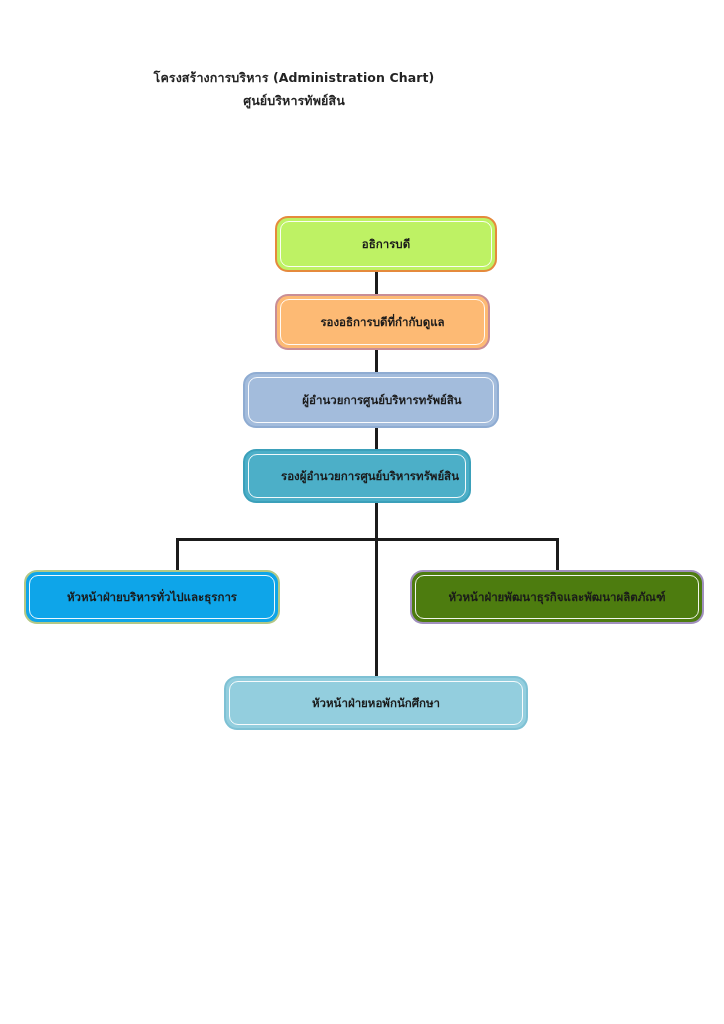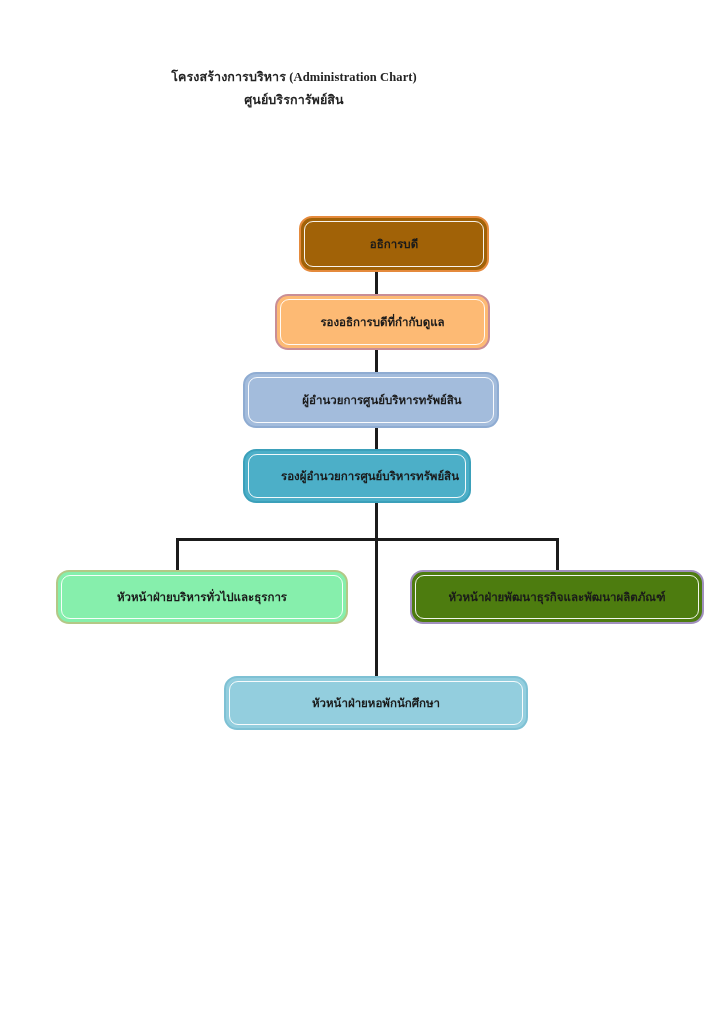--- a/index.html
+++ b/index.html
@@ -17,21 +17,20 @@
     color: #1a1a1a;
   }
 
   
   #chart-heading {
     position: absolute;
     left: 0;
     top: 66px;
     width: 588px;
     text-align: center;
-    font-family: Liberation Serif, serif;
   }
   #chart-heading .title-line {
     display: block;
     font-size: 12.5px;
     font-weight: 700;
     letter-spacing: 0.1px;
     line-height: 23px;
     color: #232323;
   }
 
@@ -85,46 +84,46 @@
     text-align: center;
     color: #1a1a1a;
     white-space: nowrap;
   }
 </style>
 </head>
 <body>
 
 <div id="chart-heading">
   <span class="title-line">โครงสร้างการบริหาร (Administration Chart)</span>
-  <span class="title-line">ศูนย์บริรการัพย์สิน</span>
+  <span class="title-line">ศูนย์บริหารทัพย์สิน</span>
 </div>
 
 <div id="org-canvas">
 
 <div class="connector v" style="left: 375px; top: 272px; height: 22px;"></div>
     <div class="connector v" style="left: 375px; top: 350px; height: 22px;"></div>
     <div class="connector v" style="left: 375px; top: 428px; height: 21px;"></div>
     <div class="connector v" style="left: 375px; top: 503px; height: 173px;"></div>
     <div class="connector v" style="left: 375px; top: 503px; height: 173px;"></div>
     <div class="connector h" style="left: 176px; top: 538px; width: 383px;"></div>
     <div class="connector v" style="left: 176px; top: 538px; height: 32px;"></div>
     <div class="connector v" style="left: 556px; top: 538px; height: 32px;"></div>
-    <div class="node" style="left: 275px; top: 216px; width: 190px; height: 56px; background: #a16207; border-color: rgb(229, 138, 60); margin-left: 24px;">
+    <div class="node" style="left: 275px; top: 216px; width: 222px; height: 56px; background: #bef264; border-color: rgb(229, 138, 60);">
       <span class="node-label">อธิการบดี</span>
     </div>
     <div class="node" style="left: 275px; top: 294px; width: 215px; height: 56px; background: #fdba74; border-color: rgb(201, 142, 150);">
       <span class="node-label">รองอธิการบดีที่กำกับดูแล</span>
     </div>
     <div class="node" style="left: 243px; top: 372px; width: 256px; height: 56px; background: rgb(163, 188, 220); border-color: rgb(143, 172, 210); padding-left: 32px;">
       <span class="node-label">ผู้อำนวยการศูนย์บริหารทรัพย์สิน</span>
     </div>
     <div class="node" style="left: 243px; top: 449px; width: 228px; height: 54px; background: rgb(76, 175, 200); border-color: rgb(59, 160, 186); padding-left: 36px;">
       <span class="node-label">รองผู้อำนวยการศูนย์บริหารทรัพย์สิน</span>
     </div>
-    <div class="node" style="left: 24px; top: 570px; width: 292px; height: 54px; background: #86efac; border-color: rgb(179, 200, 134); margin-left: 32px;">
+    <div class="node" style="left: 24px; top: 570px; width: 256px; height: 54px; background: #0ea5e9; border-color: rgb(179, 200, 134);">
       <span class="node-label">หัวหน้าฝ่ายบริหารทั่วไปและธุรการ</span>
     </div>
     <div class="node" style="left: 410px; top: 570px; width: 294px; height: 54px; background: #4d7c0f; border-color: rgb(161, 144, 190);">
       <span class="node-label">หัวหน้าฝ่ายพัฒนาธุรกิจและพัฒนาผลิตภัณฑ์</span>
     </div>
     <div class="node" style="left: 224px; top: 676px; width: 304px; height: 54px; background: rgb(147, 206, 222); border-color: rgb(126, 193, 212);">
       <span class="node-label">หัวหน้าฝ่ายหอพักนักศึกษา</span>
     </div>
   </div>
 

